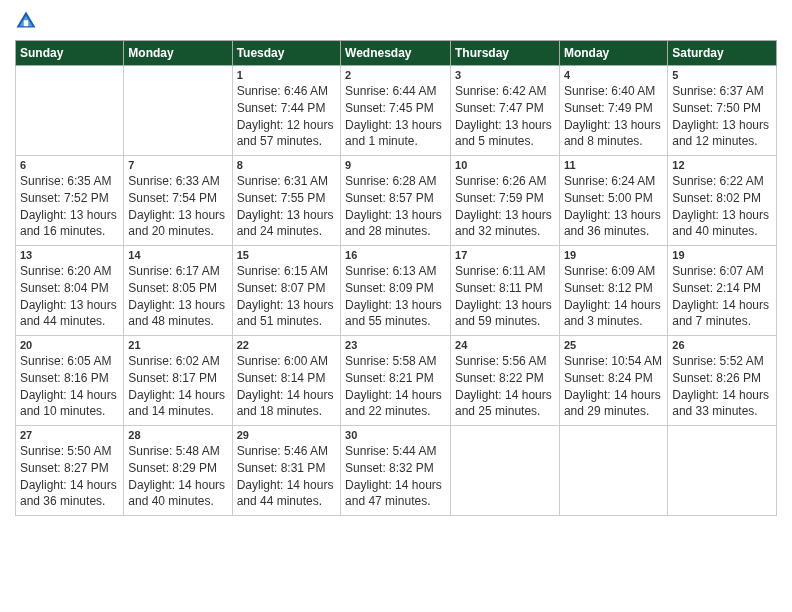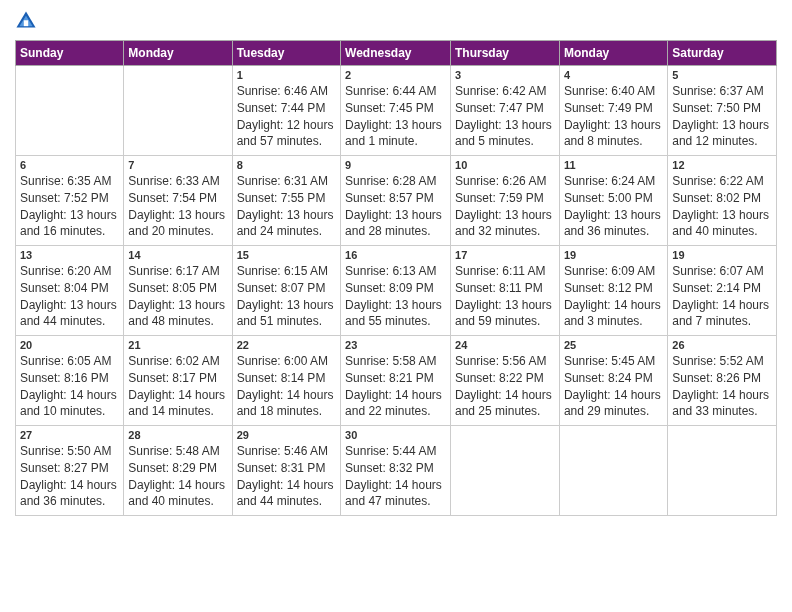--- a/index.html
+++ b/index.html
@@ -51,21 +51,21 @@
     }
     .calendar-subtitle {
       font-size: 14px;
       color: #555;
     }
     table {
       width: 100%;
       border-collapse: collapse;
     }
     thead tr th {
-      background-color: #701a75;
+      background-color: #14532d;
       color: #fff;
       font-size: 12px;
       font-weight: bold;
       padding: 5px 4px;
       text-align: left;
       border: 1px solid #aaa;
     }
     tbody tr td {
       border: 1px solid #ccc;
       vertical-align: top;
@@ -277,21 +277,21 @@
 Daylight: 14 hours and 22 minutes.</div>
           </td>
           <td>
             <span class="day-number">24</span>
             <div class="day-info">Sunrise: 5:56 AM
 Sunset: 8:22 PM
 Daylight: 14 hours and 25 minutes.</div>
           </td>
           <td>
             <span class="day-number">25</span>
-            <div class="day-info">Sunrise: 5:45 AM
+            <div class="day-info">Sunrise: 10:54 AM
 Sunset: 8:24 PM
 Daylight: 14 hours and 29 minutes.</div>
           </td>
           <td>
             <span class="day-number">26</span>
             <div class="day-info">Sunrise: 5:52 AM
 Sunset: 8:26 PM
 Daylight: 14 hours and 33 minutes.</div>
           </td>
         </tr>

